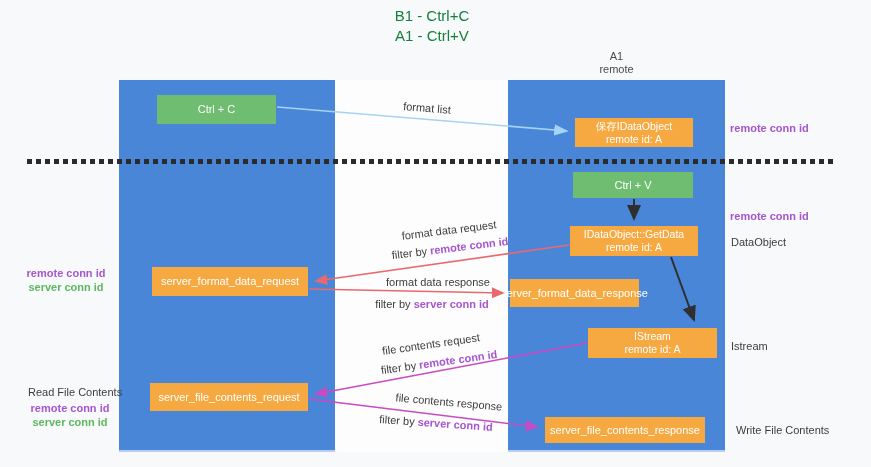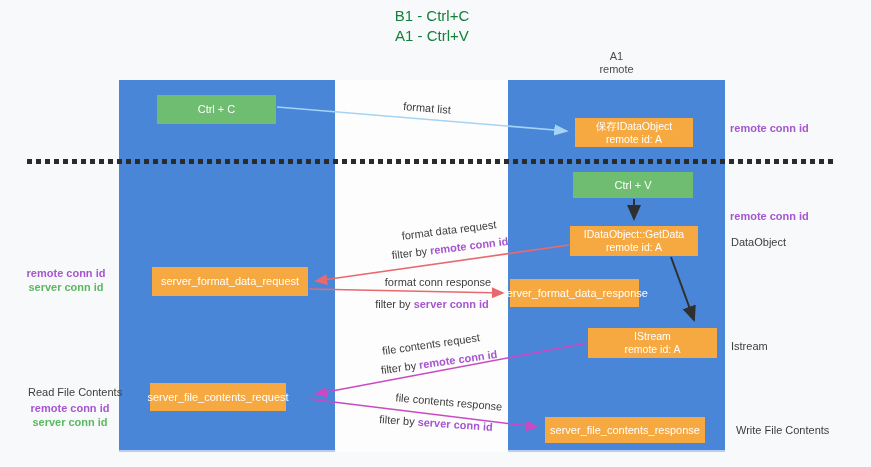--- a/index.html
+++ b/index.html
@@ -46,21 +46,21 @@
   .node.orange{background:#f7a941;}
   .node.two-line{font-size:10.5px;}
 
   .n-ctrl-c{left:157px;top:95px;width:119px;height:29px;}
   .n-save{left:575px;top:118px;width:118px;height:29px;}
   .n-ctrl-v{left:573px;top:172px;width:120px;height:26px;}
   .n-getdata{left:570px;top:226px;width:128px;height:30px;}
   .n-fmt-req{left:152px;top:267px;width:156px;height:29px;text-align:right;}
   .n-fmt-resp{left:510px;top:279px;width:129px;height:28px;}
   .n-istream{left:588px;top:328px;width:129px;height:30px;}
-  .n-file-req{left:150px;top:383px;width:136px;height:28px;}
+  .n-file-req{left:150px;top:383px;width:158px;height:28px;}
   .n-file-resp{left:545px;top:417px;width:160px;height:26px;}
 
   .float-label{
     position:absolute;white-space:nowrap;
     font-size:11px;color:#3d3d3d;
     transform:translate(-50%,-50%) rotate(var(--r,0deg));
   }
   .side-label{position:absolute;white-space:nowrap;font-size:11px;color:#3d3d3d;}
   .purple{color:#a656cf;font-weight:bold;}
   .greentxt{color:#5cb860;font-weight:bold;}
@@ -129,21 +129,21 @@
     <span>server_file_contents_response</span>
   </div>
 
   <div class="float-label" style="left:427px;top:108px;--r:4.5deg">format list</div>
 
   <div class="float-label" style="left:449px;top:230px;--r:-7deg">format data request</div>
   <div class="float-label" style="left:450px;top:248px;--r:-7deg">
     <span class="filter-prefix">filter by</span><span class="purple">remote conn id</span>
   </div>
 
-  <div class="float-label" style="left:438px;top:282px">format conn response</div>
+  <div class="float-label" style="left:438px;top:282px">format data response</div>
   <div class="float-label" style="left:432px;top:304px">
     <span class="filter-prefix">filter by</span><span class="purple">server conn id</span>
   </div>
 
   <div class="float-label" style="left:431px;top:344px;--r:-8deg">file contents request</div>
   <div class="float-label" style="left:439px;top:362px;--r:-8deg">
     <span class="filter-prefix">filter by</span><span class="purple">remote conn id</span>
   </div>
 
   <div class="float-label" style="left:449px;top:402px;--r:5deg">file contents response</div>

